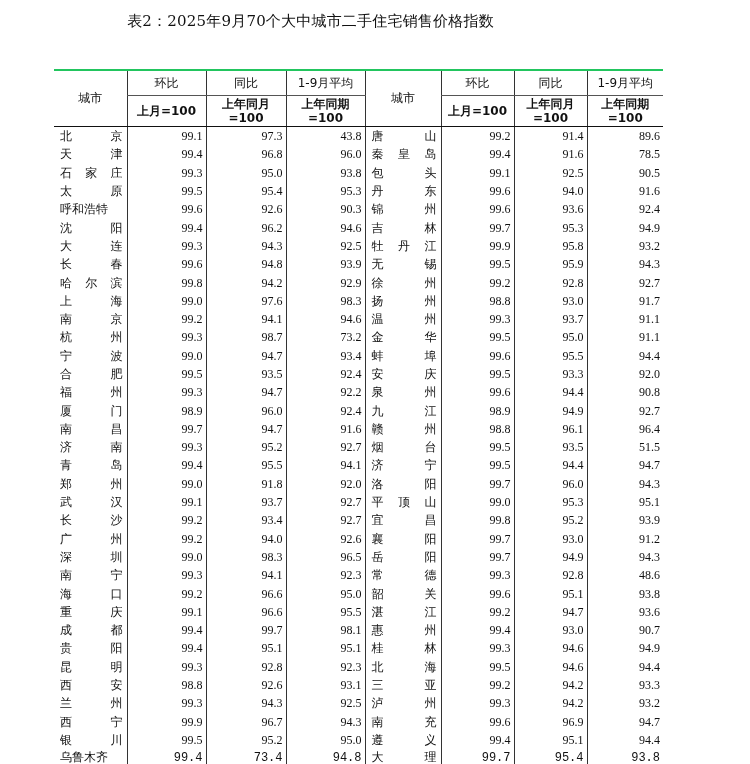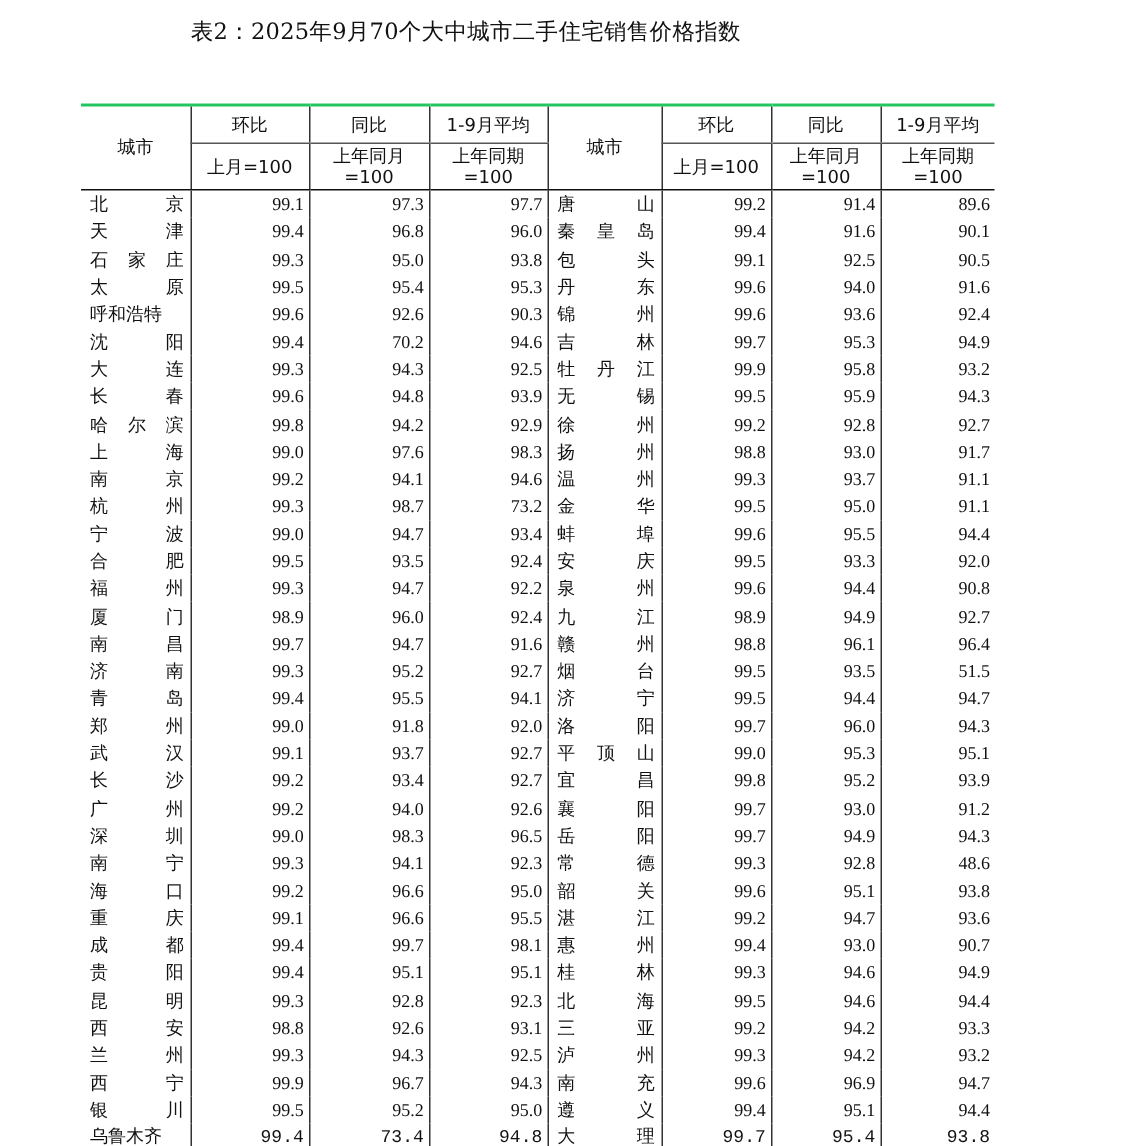--- a/index.html
+++ b/index.html
@@ -14,21 +14,21 @@
   table.t col.c-city { width:73px; }
   table.t col.c-hb { width:79px; }
   table.t col.c-tb { width:80px; }
   table.t col.c-avg { width:79px; }
   table.t col.c-city2 { width:76px; }
   table.t col.c-hb2 { width:73px; }
   table.t col.c-tb2 { width:73px; }
   table.t col.c-avg2 { width:76px; }
   thead tr.h1 th { border-top:2px solid #22c55e; height:16px; padding:4px; line-height:15px;
                    font-weight:normal; font-family:"DejaVu Sans","Liberation Sans",sans-serif; font-size:12px; }
-  thead tr.h2 th { height:30px; padding:0; line-height:14px; font-weight:normal;
+  thead tr.h2 th { height:30px; padding:0; line-height:14px; font-weight:bold;
                    font-family:"DejaVu Sans","Liberation Sans",sans-serif; font-size:12px;
                    border-bottom:1.5px solid #111;margin-left:32px; }
   thead th.sub { border-bottom:1px solid #555; }
   th, td { border-left:1px solid #333; }
   th.first, td.first { border-left:none; }
   th.cityh { font-family:"DejaVu Sans","Liberation Sans",sans-serif; font-weight:normal; font-size:12px;
              border-bottom:1.5px solid #111;text-align:center; }
   tbody td { height:18.3px; padding:0; line-height:18px; }
   tbody td.num { text-align:right; padding-right:3px; font-size:12px; }
   tbody td.city { padding:0 4px 0 6px; font-family:"DejaVu Sans","Liberation Sans",sans-serif; font-size:12px; }
@@ -74,21 +74,21 @@
   <tbody id="tbody">
       <tr>
         <td class="city first">
           <div class="cityname">
             <span>北</span>
             <span>京</span>
           </div>
         </td>
         <td class="num">99.1</td>
         <td class="num">97.3</td>
-        <td class="num">97.7</td>
+        <td class="num">43.8</td>
         <td class="city">
           <div class="cityname">
             <span>唐</span>
             <span>山</span>
           </div>
         </td>
         <td class="num">99.2</td>
         <td class="num">91.4</td>
         <td class="num">89.6</td>
       </tr>
@@ -104,21 +104,21 @@
         <td class="num">96.0</td>
         <td class="city">
           <div class="cityname">
             <span>秦</span>
             <span>皇</span>
             <span>岛</span>
           </div>
         </td>
         <td class="num">99.4</td>
         <td class="num">91.6</td>
-        <td class="num">90.1</td>
+        <td class="num">78.5</td>
       </tr>
       <tr>
         <td class="city first">
           <div class="cityname">
             <span>石</span>
             <span>家</span>
             <span>庄</span>
           </div>
         </td>
         <td class="num">99.3</td>
@@ -174,21 +174,21 @@
         <td class="num">92.4</td>
       </tr>
       <tr>
         <td class="city first">
           <div class="cityname">
             <span>沈</span>
             <span>阳</span>
           </div>
         </td>
         <td class="num">99.4</td>
-        <td class="num">70.2</td>
+        <td class="num">96.2</td>
         <td class="num">94.6</td>
         <td class="city">
           <div class="cityname">
             <span>吉</span>
             <span>林</span>
           </div>
         </td>
         <td class="num">99.7</td>
         <td class="num">95.3</td>
         <td class="num">94.9</td>

